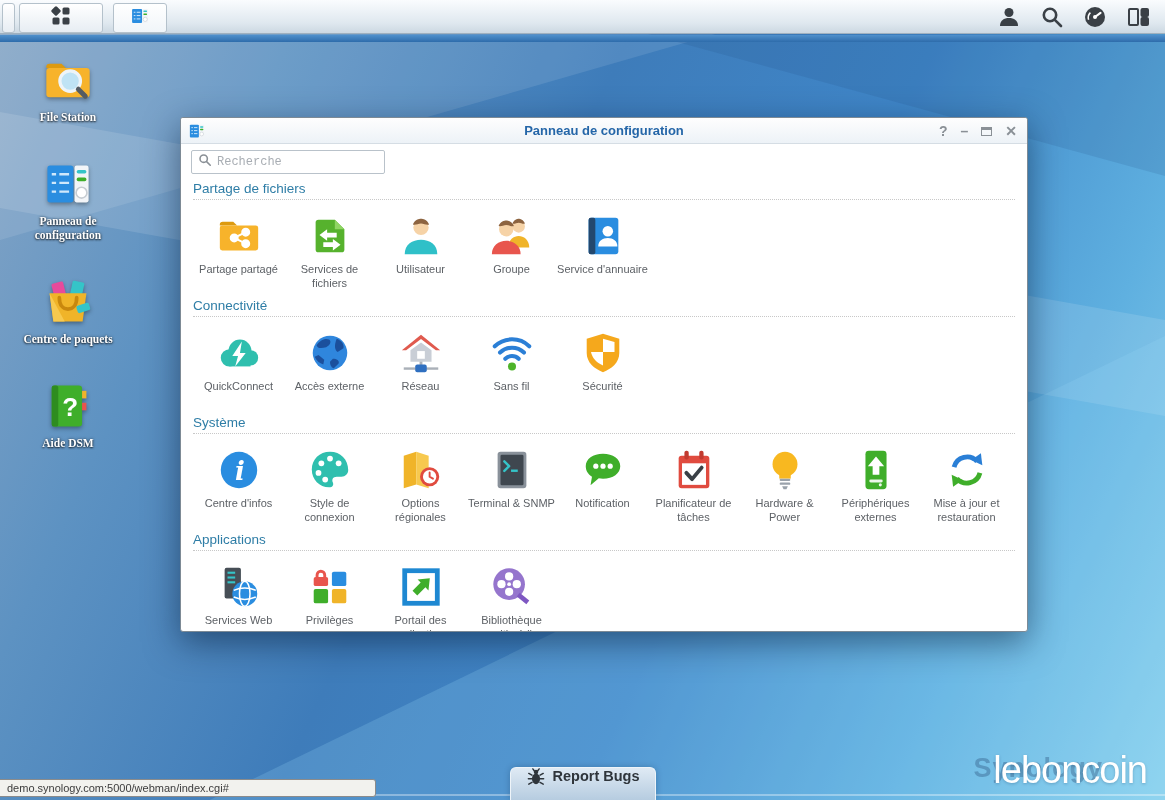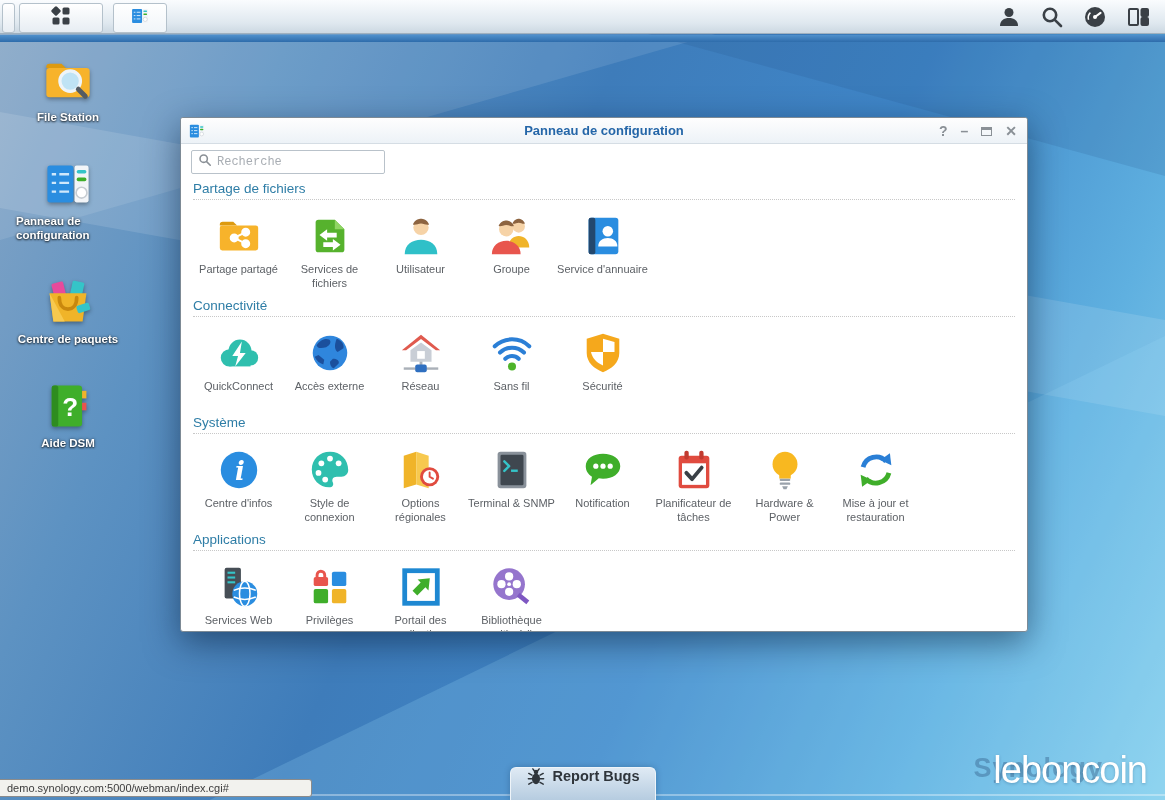--- a/index.html
+++ b/index.html
@@ -25,22 +25,22 @@
   .tb-show { width:13px; margin-left:2px; }
   .tb-menu { width:84px; }
   .tb-task { width:54px; margin-left:10px; background:linear-gradient(#ffffff,#f0f5f9); }
   .tb-right { margin-left:auto; display:flex; align-items:center; gap:17px; padding-right:14px; }
   .tb-right .tbi { width:26px; height:26px; display:flex; align-items:center; justify-content:center; cursor:pointer; }
 
   
   .desk { position:absolute; left:7px; top:54px; width:122px; display:flex; flex-direction:column; gap:34px; z-index:5; }
   .dicon { display:flex; flex-direction:column; align-items:center; cursor:pointer; }
   .dicon .img { width:52px; height:52px; filter:drop-shadow(0 2px 2px rgba(0,0,0,.35)); }
-  .dicon .cap { margin-top:4px; font-size:11.5px; font-weight:bold; color:#fff; line-height:14px;
-    text-shadow:0 1px 2px rgba(0,0,0,.75), 0 0 3px rgba(0,0,0,.5); max-width:104px; }
+  .dicon .cap { margin-top:4px; font-size:11.5px; font-weight:bold; color:#fff; text-align:center; line-height:14px;
+    text-shadow:0 1px 2px rgba(0,0,0,.75), 0 0 3px rgba(0,0,0,.5); max-width:104px;font-family:Liberation Serif, serif; }
 
   
   .win { position:absolute; left:180px; top:117px; width:848px; height:515px; background:#fff;
     border:1px solid #7d8killer; border:1px solid #7d8a95; border-radius:3px;
     box-shadow:0 10px 34px rgba(0,20,45,.5); z-index:20; overflow:hidden; }
   .tbar { height:26px; background:linear-gradient(#fefefe,#edf2f7); border-bottom:1px solid #d5dde4;
     position:relative; display:flex; align-items:center; }
   .tbar .wicon { position:absolute; left:7px; top:4px; width:18px; height:18px; }
   .tbar .wtitle { width:100%; text-align:center; font-size:13px; font-weight:bold; color:#2566a8; }
   .wctrls { position:absolute; right:10px; top:0; height:26px; display:flex; align-items:center; gap:13px; }
@@ -55,21 +55,21 @@
 
   .section { margin:0 12px; }
   .sec-head { margin-top:7px; padding-bottom:3px; font-size:13.5px; color:#2e7da6;
     border-bottom:1px dotted #c8c8c8; }
   .row { display:flex; padding:11px 0 0 0; }
   .item { width:91px; display:flex; flex-direction:column; align-items:center; cursor:pointer; }
   .item .ic { height:48px; display:flex; align-items:flex-end; justify-content:center; }
   .item .lbl { margin-top:4px; font-size:11px; line-height:13.5px; color:#5d6166; text-align:center; min-height:28px; }
 
   
-  .urltip { position:absolute; left:0; bottom:3px; width:312px; height:18px; background:#f2f2ee;
+  .urltip { position:absolute; left:0; bottom:3px; width:376px; height:18px; background:#f2f2ee;
     border:1px solid #8b8b8b; border-left:none; border-radius:0 3px 3px 0; font-size:11px; color:#3c3c3c;
     line-height:16px; padding-left:7px; z-index:30; white-space:nowrap; overflow:hidden; }
   .reportbugs { position:absolute; left:510px; bottom:0; width:146px; height:33px;
     background:linear-gradient(#dfeaf4,#b6cce0); border:1px solid #eef4f9; border-bottom:none;
     border-radius:6px 6px 0 0; display:flex; justify-content:center; gap:8px;
     font-size:14.5px; font-weight:bold; color:#2f353b; cursor:pointer; z-index:30;
     box-shadow:0 0 6px rgba(0,30,60,.25); font-family:"Liberation Sans",sans-serif; }
   .wm-syno { position:absolute; right:62px; bottom:16px; font-size:27px; font-weight:bold;
     color:rgba(45,85,125,.38); letter-spacing:1px; z-index:24; }
   .wm-lbc { position:absolute; right:18px; bottom:8px; font-size:38px; font-weight:normal; color:#fff;
@@ -450,20 +450,31 @@
               <rect x="18.5" y="33" width="11" height="2.5" rx="1" fill="#9aa2ab"></rect>
               <rect x="18.5" y="37" width="11" height="2.5" rx="1" fill="#9aa2ab"></rect>
               <path d="M21 41h6l-1.5 3h-3z" fill="#9aa2ab"></path>
             </svg>
           </div>
           <div class="lbl">Hardware &amp; Power</div>
         </div>
         <div class="item">
           <div class="ic">
             <svg width="46" height="46" viewBox="0 0 48 48">
+              <rect x="13" y="4" width="22" height="40" rx="3.5" fill="#3fae2a"></rect>
+              <polygon points="24,10 32.5,20 27.5,20 27.5,29 20.5,29 20.5,20 15.5,20" fill="#fff"></polygon>
+              <rect x="17" y="34" width="14" height="3" rx="1.5" fill="#fff" opacity=".9"></rect>
+              <circle cx="28.5" cy="39.5" r="1.6" fill="#fff" opacity=".9"></circle>
+            </svg>
+          </div>
+          <div class="lbl">Périphériques externes</div>
+        </div>
+        <div class="item">
+          <div class="ic">
+            <svg width="46" height="46" viewBox="0 0 48 48">
               <path d="M10.5 21a14 14 0 0 1 24-6" stroke="#2a7fd6" stroke-width="5" fill="none"></path>
               <polygon points="38.5,6.5 40,19 28.5,13.5" fill="#2a7fd6"></polygon>
               <path d="M37.5 27a14 14 0 0 1-24 6" stroke="#3fae2a" stroke-width="5" fill="none"></path>
               <polygon points="9.5,41.5 8,29 19.5,34.5" fill="#3fae2a"></polygon>
             </svg>
           </div>
           <div class="lbl">Mise à jour et restauration</div>
         </div>
       </div>
     </div>

